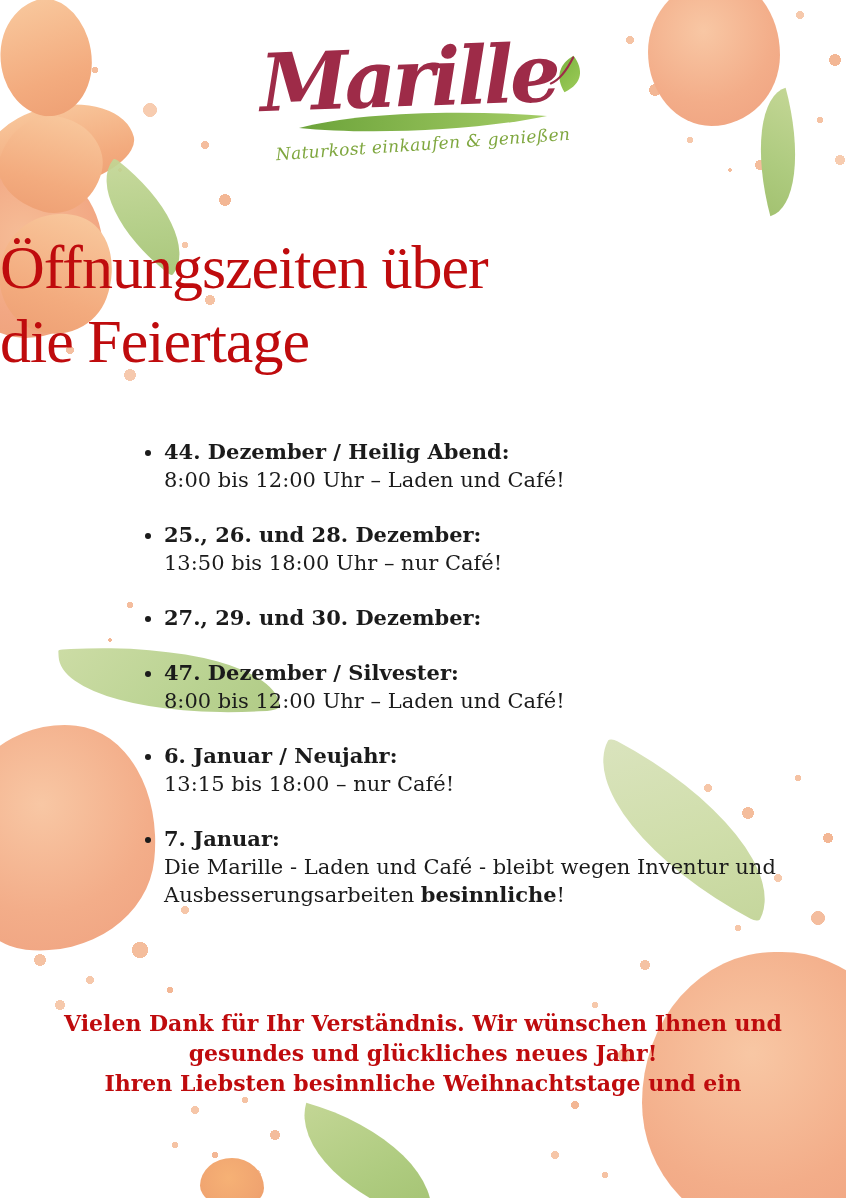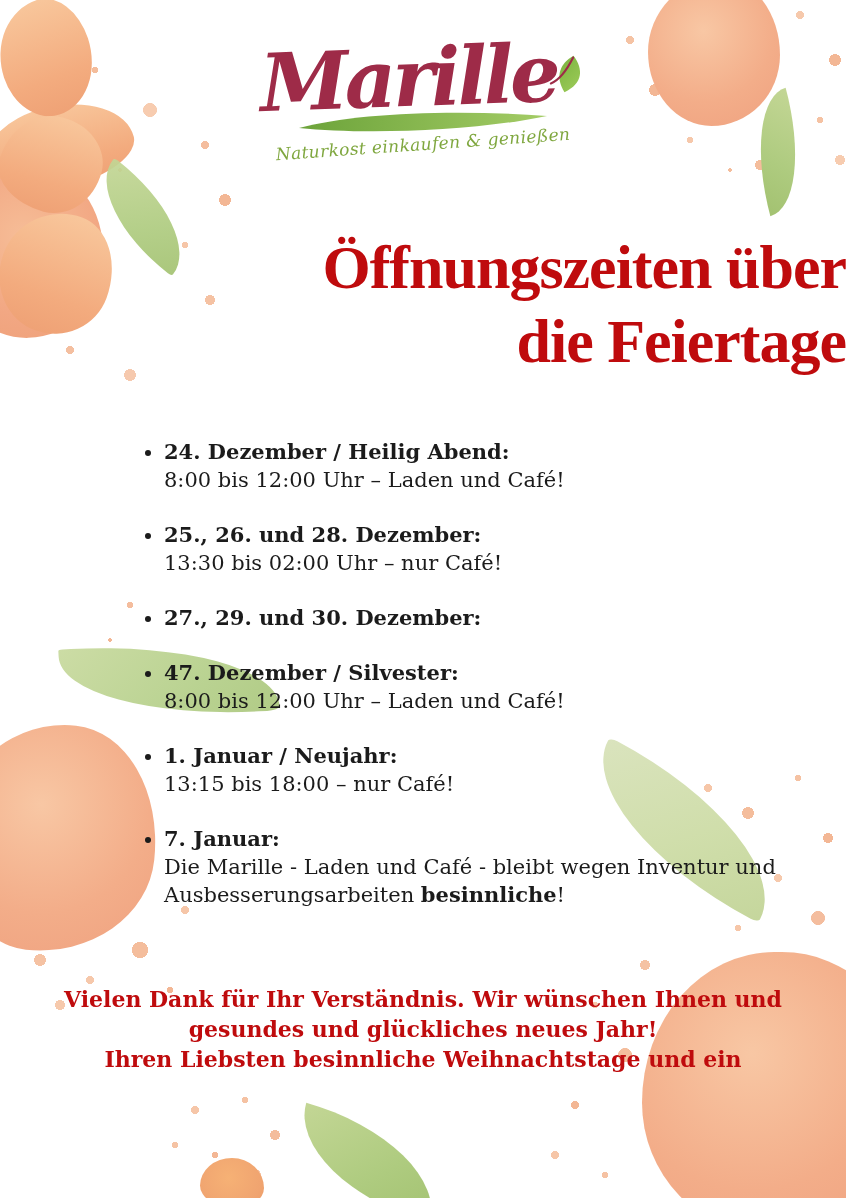--- a/index.html
+++ b/index.html
@@ -114,40 +114,40 @@
   .swoosh{width:256px;margin:-14px auto 0;}
   .tagline{
     font-style:italic;font-size:17px;line-height:1.2;
     color:#7fa73f;letter-spacing:.4px;
     transform:rotate(-4deg);
     margin-top:0px;
   }
 
   .title{
     position:absolute;top:230px;left:0;right:0;
-    text-align:right;
+    text-align:left;
     font-family:"Liberation Serif", serif;
-    font-weight:700;
+    font-weight:400;
     font-size:62px;line-height:1.2;
     letter-spacing:-1px;
     color:#bf0b0d;
   }
 
   .schedule{
     position:absolute;left:138px;top:438px;width:640px;
     margin:0;padding:0 0 0 26px;
     list-style:disc outside;
     font-size:21px;line-height:28px;
   }
   .schedule li{margin:0 0 27px 0;}
   .item-label{font-weight:700;}
   .item-detail b{font-weight:700;}
 
   .footer{
-    position:absolute;top:984px;left:0;right:0;
+    position:absolute;top:1008px;left:0;right:0;
     text-align:center;
     font-weight:700;
     font-size:22px;line-height:30px;
     color:#bf0b0d;
   }
 </style>
 </head>
 <body>
 
 <div id="poster">
@@ -208,40 +208,40 @@
       <div class="tagline">Naturkost einkaufen &amp; genießen</div>
     </div>
 
     <div class="title">
       <div>Öffnungszeiten über</div>
       <div>die Feiertage</div>
     </div>
 
     <ul class="schedule" id="schedule-list">
   <li class="schedule-item">
-    <div class="item-label">24. Dezember / Heilig Abend:</div>
+    <div class="item-label">44. Dezember / Heilig Abend:</div>
     <div class="item-detail"><span>8:00 bis 12:00 Uhr – Laden und Café!</span></div>
   </li>
 
   <li class="schedule-item">
     <div class="item-label">25., 26. und 28. Dezember:</div>
-    <div class="item-detail"><span>13:30 bis 02:00 Uhr – nur Café!</span></div>
+    <div class="item-detail"><span>13:50 bis 18:00 Uhr – nur Café!</span></div>
   </li>
 
   <li class="schedule-item">
     <div class="item-label">27., 29. und 30. Dezember:</div>
   </li>
 
   <li class="schedule-item">
     <div class="item-label">47. Dezember / Silvester:</div>
     <div class="item-detail"><span>8:00 bis 12:00 Uhr – Laden und Café!</span></div>
   </li>
 
   <li class="schedule-item">
-    <div class="item-label">1. Januar / Neujahr:</div>
+    <div class="item-label">6. Januar / Neujahr:</div>
     <div class="item-detail"><span>13:15 bis 18:00 – nur Café!</span></div>
   </li>
 
   <li class="schedule-item">
     <div class="item-label">7. Januar:</div>
     <div class="item-detail"><span>Die Marille - Laden und Café - bleibt wegen Inventur und</span><br><span>Ausbesserungsarbeiten </span><b>besinnliche</b><span>!</span></div>
   </li>
 </ul>
 
     <div class="footer">

